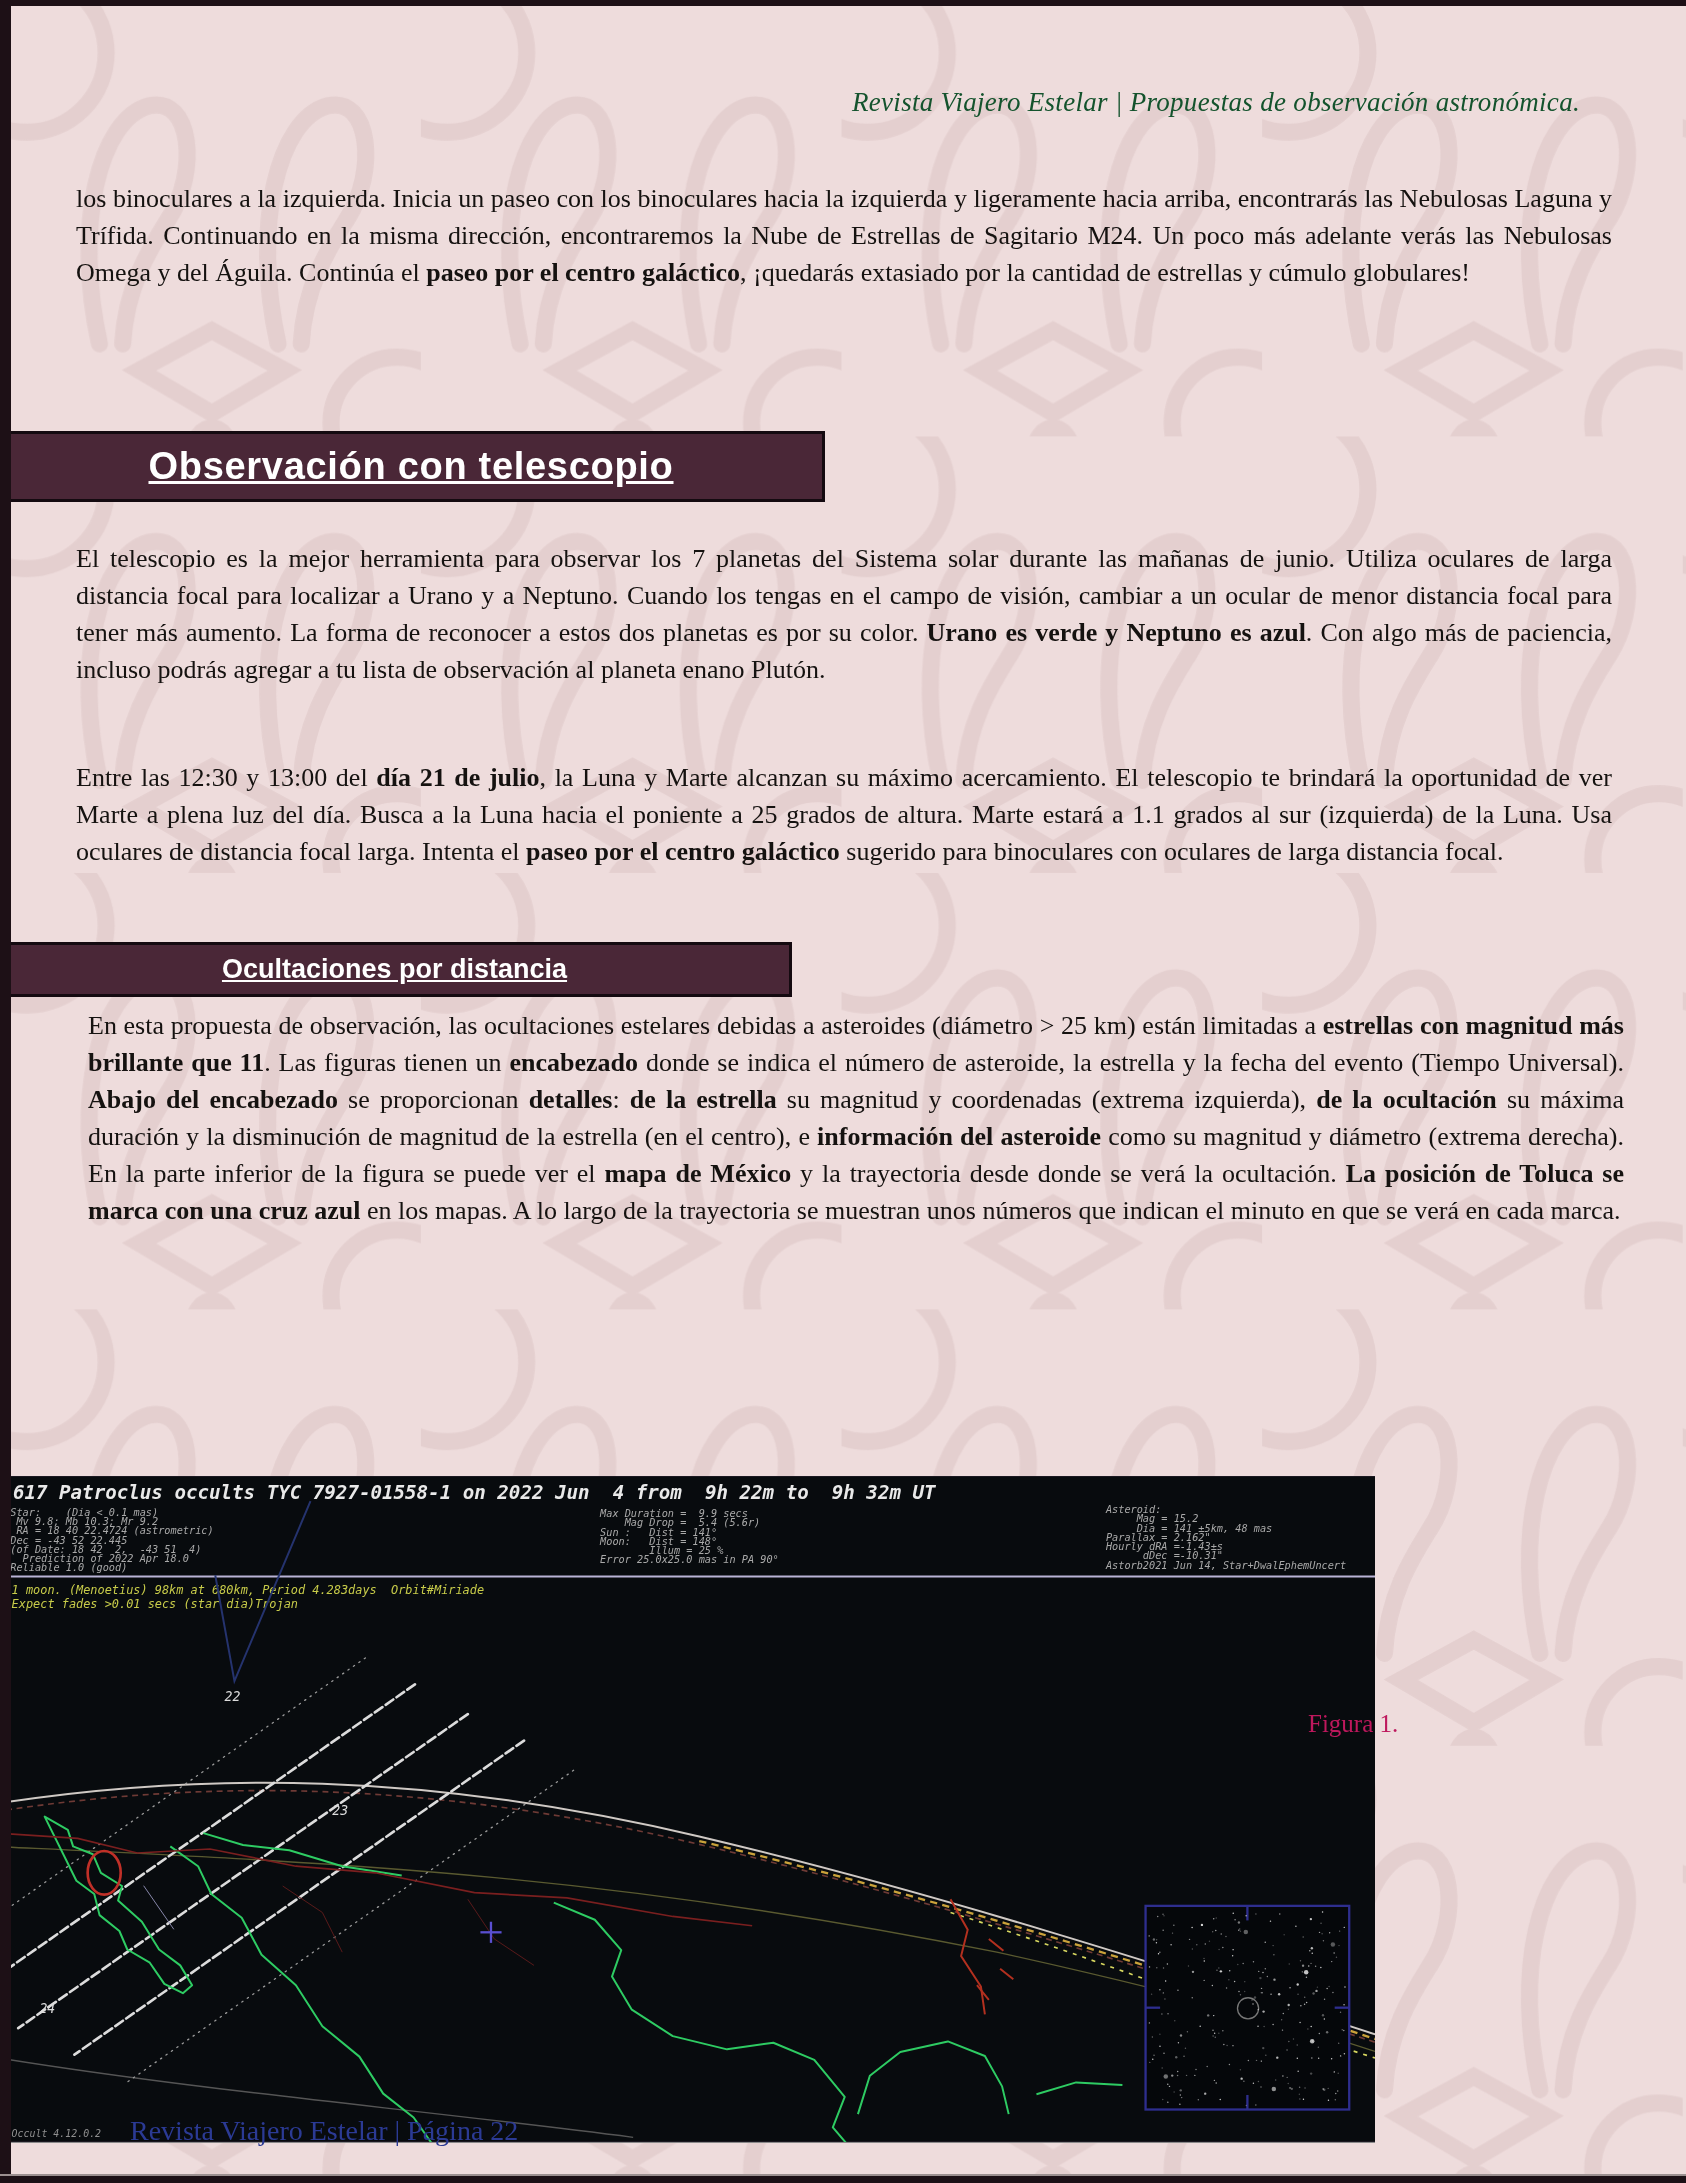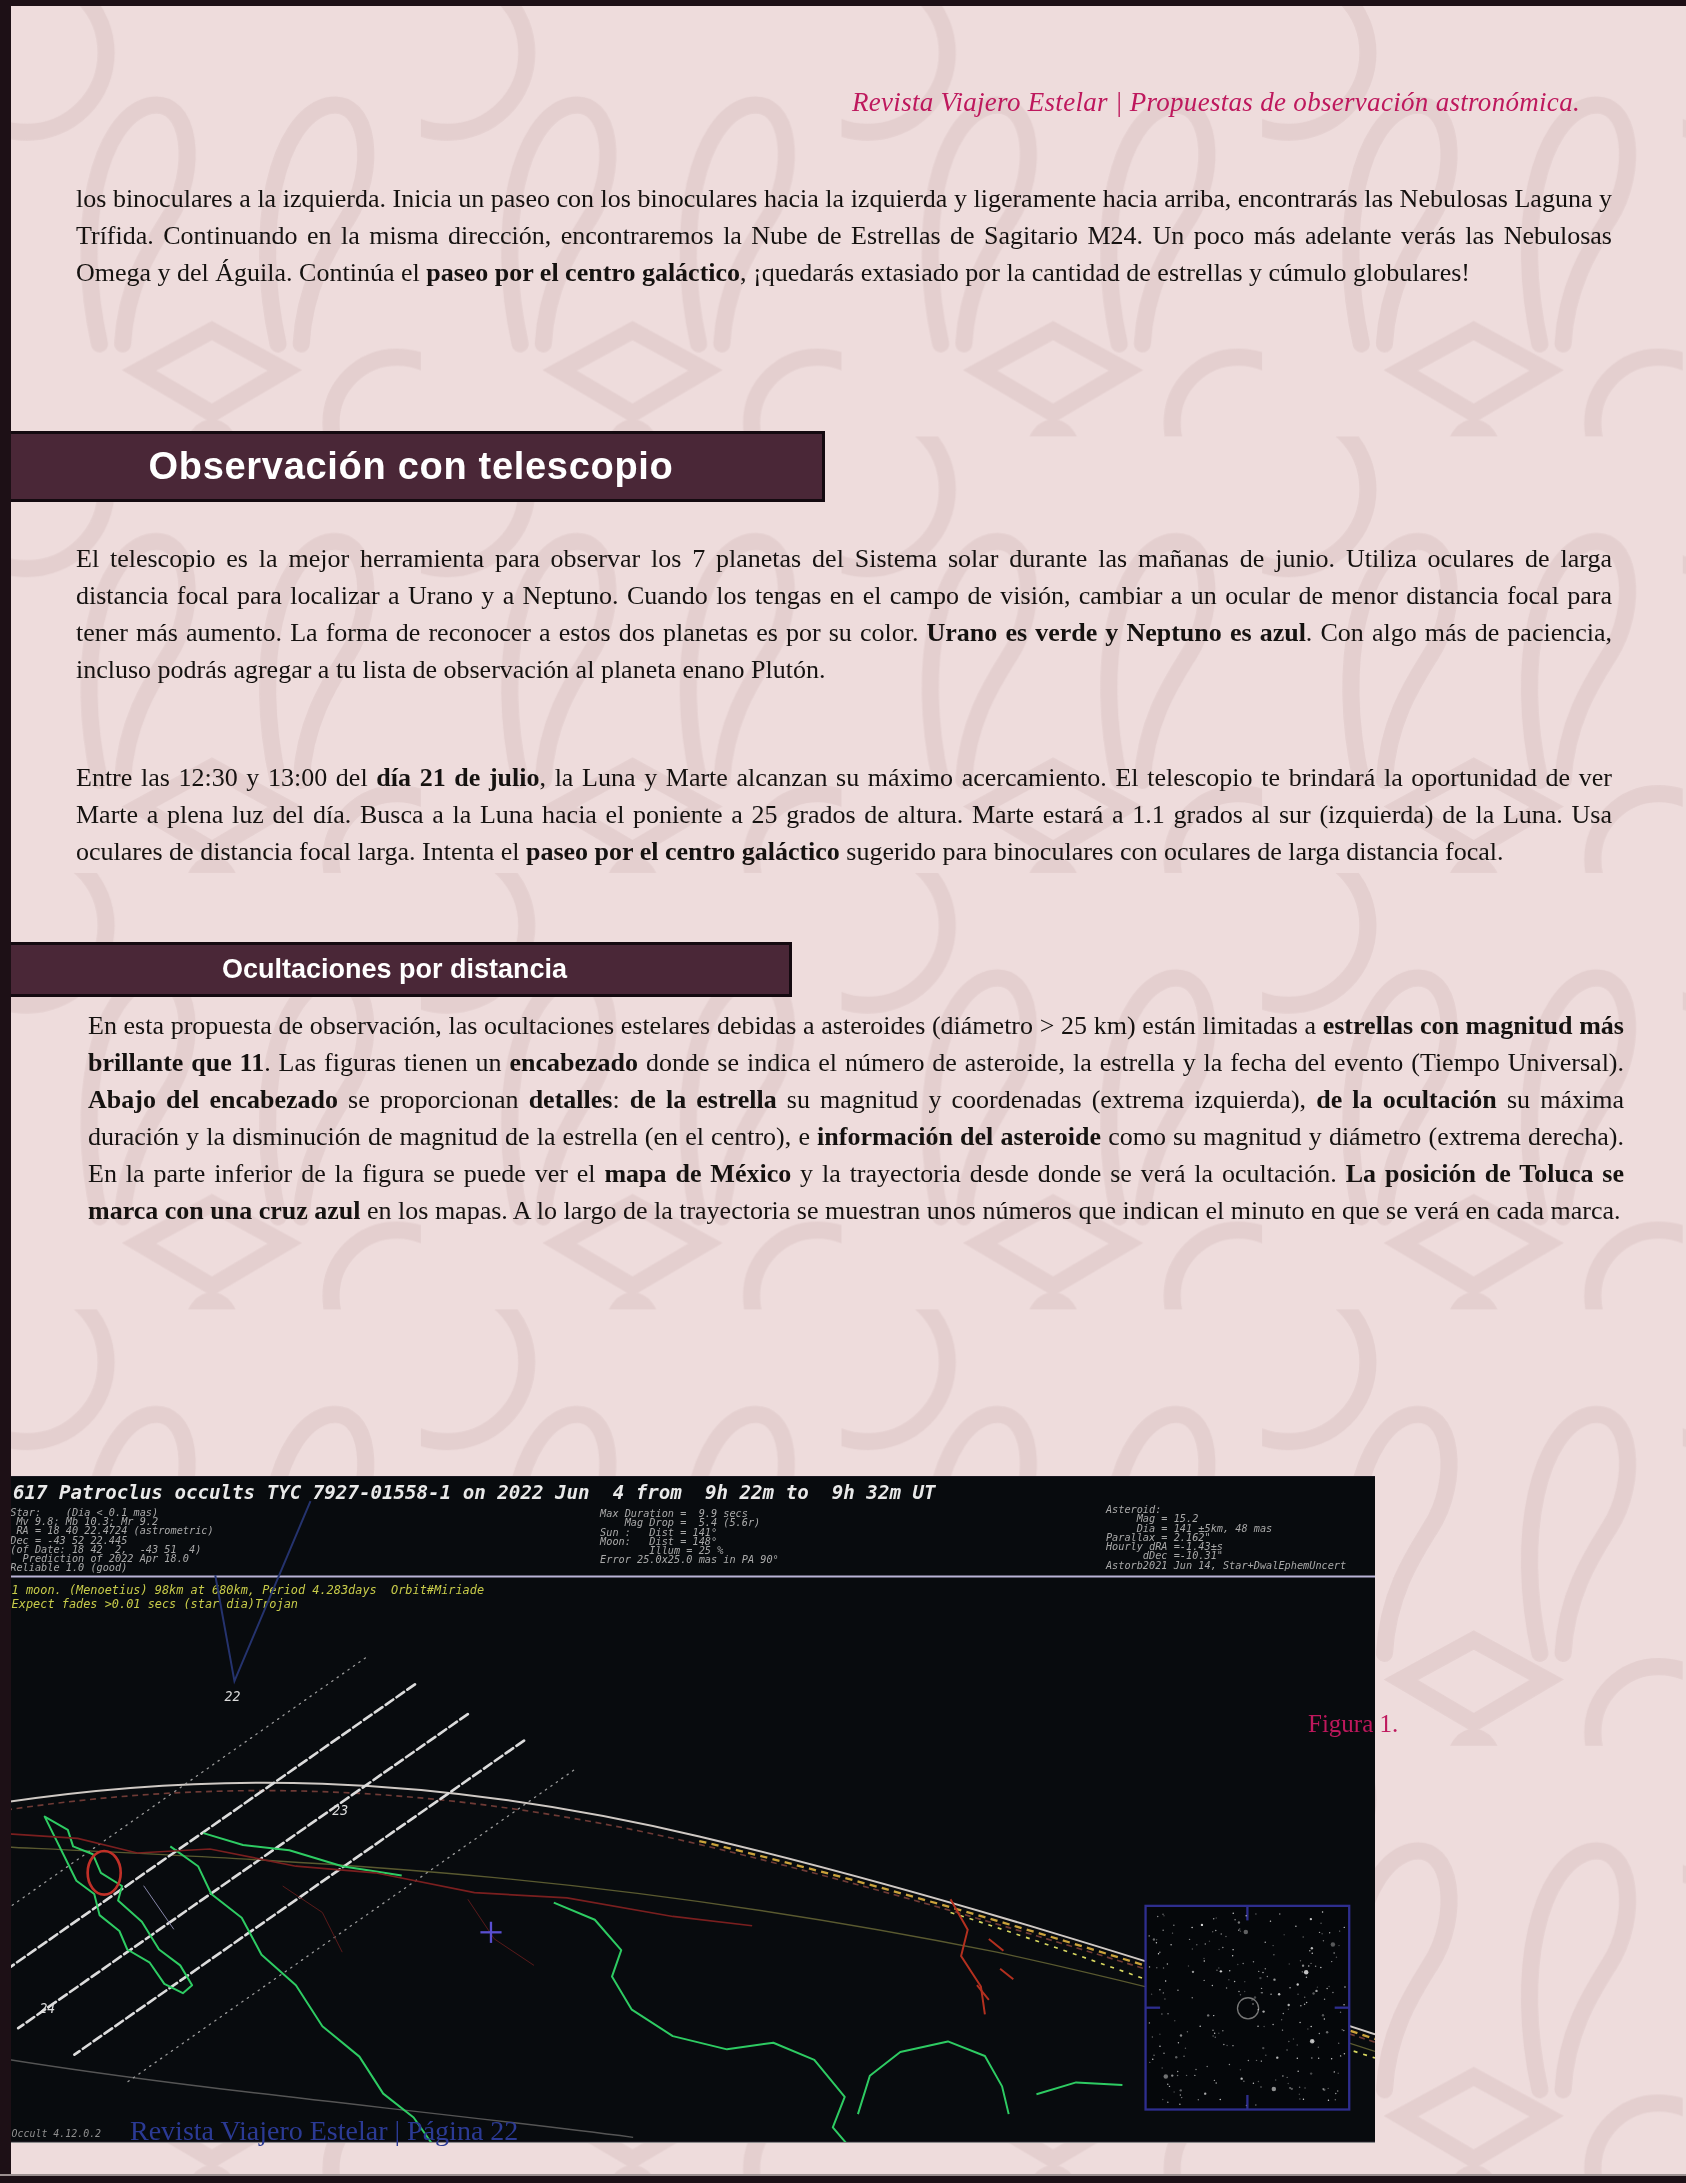--- a/index.html
+++ b/index.html
@@ -5,32 +5,32 @@
   html,body{margin:0;padding:0;background:#d9c9c9;}
   .page{position:relative;width:1687px;height:2183px;background:#eedcdc;overflow:hidden;
         font-family:"Liberation Serif",serif;color:#151210;}
   .watermark{position:absolute;left:0;top:0;z-index:0;opacity:.55;}
   .edge-top{position:absolute;left:0;top:0;width:100%;height:6px;background:#1d1016;z-index:5;}
   .edge-left{position:absolute;left:0;top:0;width:11.2px;height:100%;background:#1d1016;z-index:5;}
   .edge-bottom{position:absolute;left:0;bottom:0;width:100%;height:7.3px;background:#1d1016;z-index:5;}
   .edge-bottom-line{position:absolute;left:0;bottom:7.3px;width:100%;height:2px;background:#9b8f8f;z-index:5;}
 
   .header{position:absolute;top:87px;right:107px;z-index:2;font-style:italic;font-size:27px;
-          color:#be185d;letter-spacing:0.3px;}
+          color:#14532d;letter-spacing:0.3px;}
   .para{position:absolute;left:76px;width:1536px;z-index:2;font-size:26px;line-height:37px;
         text-align:justify;}
   .para b{font-weight:bold;}
   .p1{top:180px;}
   .p2{top:509px;margin-top:31px;}
   .p3{top:759px;}
   .p4{top:1007px;margin-left:12px;}
 
   .banner{position:absolute;left:0;z-index:3;background:#4a2737;border:3.3px solid #140a10;border-left:none;
           display:flex;align-items:center;justify-content:center;color:#ffffff;
-          font-family:"Liberation Sans",sans-serif;font-weight:bold;}
+          font-family:"Liberation Sans",sans-serif;font-weight:bold;text-decoration:underline;}
   .banner-main{top:431px;width:822px;height:65px;font-size:38px;letter-spacing:0.7px;}
   .banner-sub{top:942px;width:789px;height:49px;font-size:27px;}
 
   .figure{position:absolute;left:3.3px;top:1476px;width:1370px;height:666px;z-index:2;background:#f0abfc;
           border-left:2px solid #8a8a8a;border-bottom:1.3px solid #8a8a8a;font-style:italic;}
   .figure svg{display:block;}
   .figure text{font-family:"DejaVu Sans Mono","Liberation Mono",monospace;white-space:pre;}
   .fig-caption{position:absolute;left:1308px;top:1710px;z-index:2;font-size:25px;color:#be185d;}
   .footer{position:absolute;left:99px;top:2115px;z-index:6;font-size:28px;color:#2b3a94;margin-left:31px;}
 </style>

